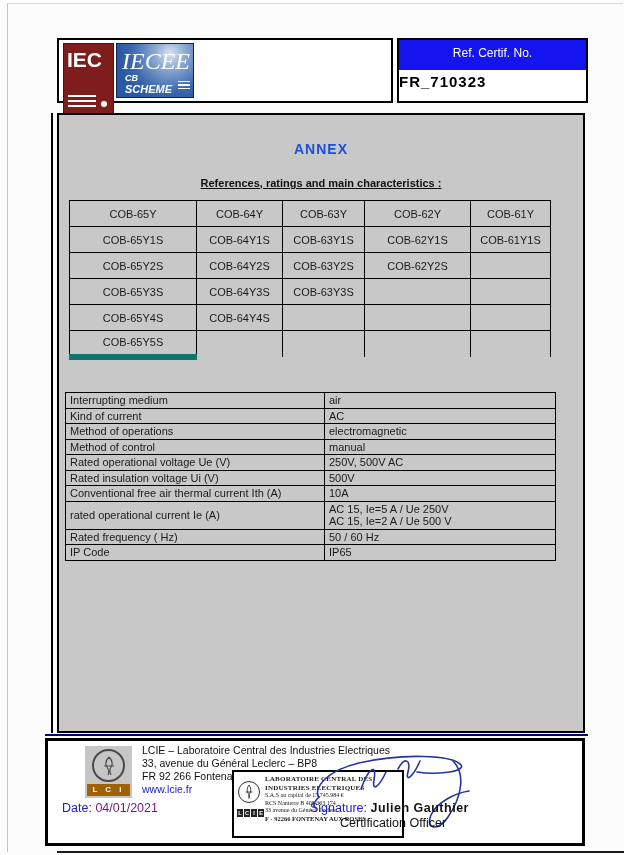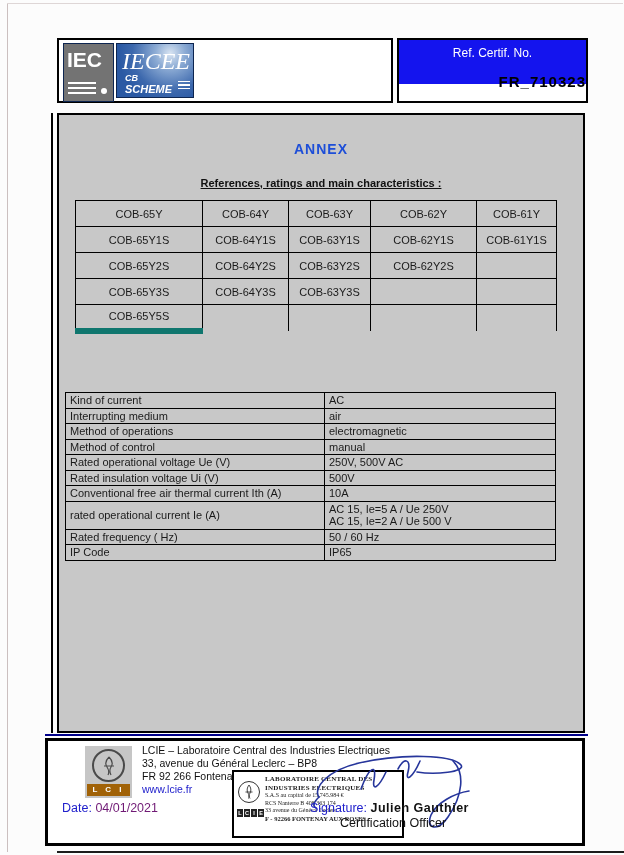--- a/index.html
+++ b/index.html
@@ -12,22 +12,22 @@
   
   .edge-left  { position:absolute; left:7px; top:4px; width:1px; height:848px; background:#cbbfbf; }
   .edge-top   { position:absolute; left:7px; top:3px; width:616px; height:1px; background:#ded6d6; }
 
   
   .header-logos-box {
     position:absolute; left:57px; top:38px; width:336px; height:65px;
     background:#ffffff; border:2px solid #000;
   }
   .iec-logo {
-    position:absolute; left:5px; top:4px; width:49px; height:57px;
-    background:#737373; outline:1px solid #0d2550;
+    position:absolute; left:5px; top:4px; width:49px; height:70px;
+    background:#7f1d1d; outline:1px solid #0d2550;
     color:#fff; overflow:hidden;
   }
   .iec-logo-text { position:absolute; left:3px; top:4px; font-size:21px; font-weight:bold; letter-spacing:0px; color:#fff; }
   .iec-lines { position:absolute; left:4px; bottom:7px; }
   .iec-lines i { display:block; width:28px; height:2px; background:#fff; margin-top:3px; }
   .iec-dot { position:absolute; right:6px; bottom:7px; width:6px; height:6px; border-radius:50%; background:#fff; }
   .iecee-logo {
     position:absolute; left:58px; top:4px; width:76px; height:53px;
     background:radial-gradient(circle at 70% 18%, #d8e4f2 0%, #8cabd4 22%, #3c68ad 55%, #2a59a4 75%);
     outline:1px solid #0d2550; color:#fff; overflow:hidden;
@@ -36,39 +36,39 @@
   .iecee-cb     { position:absolute; left:8px; top:29px; font-style:italic; font-weight:bold; font-size:9px; }
   .iecee-scheme { position:absolute; left:8px; top:39px; font-style:italic; font-weight:bold; font-size:11px; }
   .iecee-lines { position:absolute; right:3px; bottom:8px; }
   .iecee-lines i { display:block; width:12px; height:1.5px; background:#fff; margin-top:2px; }
 
   .ref-certif-box {
     position:absolute; left:397px; top:38px; width:191px; height:65px;
     background:#ffffff; border:2px solid #000;
   }
   .ref-certif-banner {
-    position:absolute; left:0; top:0; right:0; height:44px; background:#1414ee;
+    position:absolute; left:0; top:0; right:0; height:30px; background:#1414ee;
     color:#ffffff; font-size:12px; text-align:center; line-height:26px;
   }
   .ref-certif-number {
-    position:absolute; left:0; top:33px; right:0; text-align:right;
+    position:absolute; left:0; top:33px; right:0; text-align:left;
     font-size:15px; font-weight:bold; letter-spacing:1px; color:#000;
   }
 
   
   .annex-box {
     position:absolute; left:57px; top:113px; width:528px; height:620px;
     background:#c8c8c8; border:2px solid #000;
     box-shadow:-4px 0 0 0 #fcfcfc, -6px 0 0 0 #000;
   }
   .annex-title { position:absolute; left:0; right:0; top:26px; text-align:center; font-size:14px; font-weight:bold; letter-spacing:1px; color:#1d4ed8; }
   .annex-subtitle { position:absolute; left:0; right:0; top:62px; text-align:center; font-size:11px; font-weight:bold; text-decoration:underline; color:#111; }
 
   table { border-collapse:collapse; }
-  .models-table { position:absolute; left:16px; top:85px; table-layout:fixed; }
+  .models-table { position:absolute; left:10px; top:85px; table-layout:fixed; }
   .models-table td {
     border:1px solid #000; height:26px; text-align:center;
     font-size:11px; color:#1a1a1a; overflow:hidden;
   }
   .models-table tr:last-child td { border-bottom:none; }
   .models-table tr:last-child td:first-child { border-bottom:6px solid #0f766e; }
   .c0{width:127px}.c1{width:86px}.c2{width:82px}.c3{width:106px}.c4{width:80px}
 
   .char-table { position:absolute; left:6px; top:277px; table-layout:fixed; }
   .char-table td {
@@ -181,38 +181,45 @@
         <td></td>
       </tr>
       <tr>
         <td>COB-65Y3S</td>
         <td>COB-64Y3S</td>
         <td>COB-63Y3S</td>
         <td></td>
         <td></td>
       </tr>
       <tr>
+        <td>COB-65Y4S</td>
+        <td>COB-64Y4S</td>
+        <td></td>
+        <td></td>
+        <td></td>
+      </tr>
+      <tr>
         <td>COB-65Y5S</td>
         <td></td>
         <td></td>
         <td></td>
         <td></td>
       </tr>
     </tbody>
       </table>
 
     <table class="char-table">
       <tbody>
           <tr>
+        <td class="char-label">Interrupting medium</td>
+        <td class="char-value">air</td>
+      </tr>
+      <tr>
         <td class="char-label">Kind of current</td>
         <td class="char-value">AC</td>
-      </tr>
-      <tr>
-        <td class="char-label">Interrupting medium</td>
-        <td class="char-value">air</td>
       </tr>
       <tr>
         <td class="char-label">Method of operations</td>
         <td class="char-value">electromagnetic</td>
       </tr>
       <tr>
         <td class="char-label">Method of control</td>
         <td class="char-value">manual</td>
       </tr>
       <tr>

